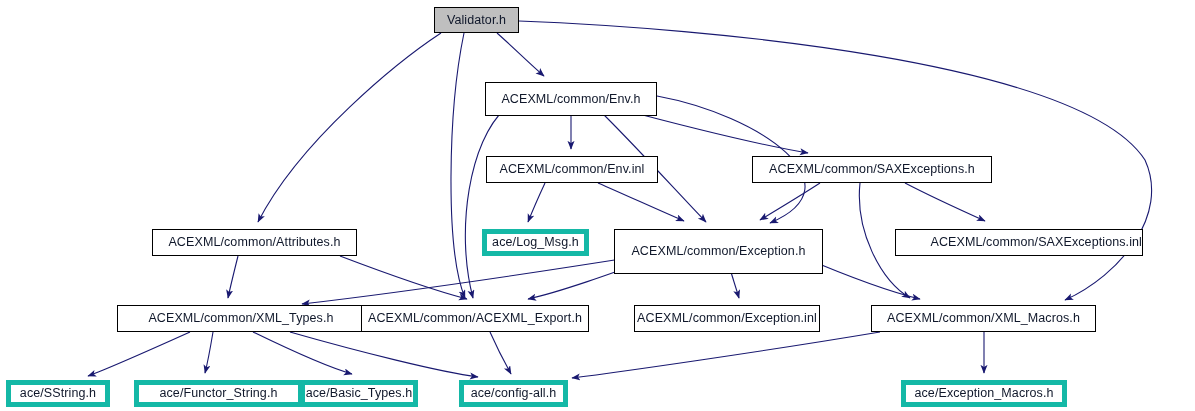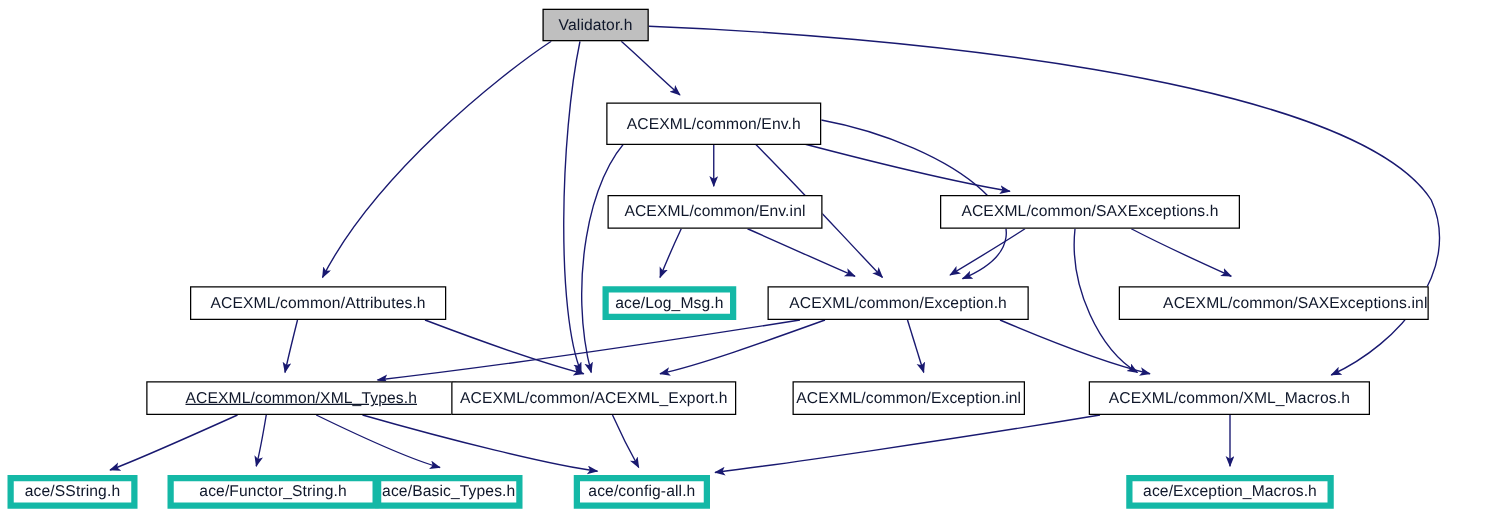--- a/index.html
+++ b/index.html
@@ -98,27 +98,27 @@
       </div>
       <div class="node" style="left: 736px; top: 156px; width: 240px; height: 27px; margin-left: 16px;">
         <span>ACEXML/common/SAXExceptions.h</span>
       </div>
       <div class="node" style="left: 152px; top: 229px; width: 205px; height: 27px;">
         <span>ACEXML/common/Attributes.h</span>
       </div>
       <div class="node external" style="left: 482px; top: 229px; width: 107px; height: 27px;">
         <span>ace/Log_Msg.h</span>
       </div>
-      <div class="node" style="left: 614px; top: 229px; width: 209px; height: 27px;">
+      <div class="node" style="left: 614px; top: 229px; width: 209px; height: 45px;">
         <span>ACEXML/common/Exception.h</span>
       </div>
       <div class="node" style="left: 895px; top: 229px; width: 248px; height: 27px; justify-content: flex-end;">
         <span>ACEXML/common/SAXExceptions.inl</span>
       </div>
-      <div class="node" style="left: 117px; top: 305px; width: 248px; height: 27px; text-decoration: underline;">
+      <div class="node" style="left: 117px; top: 305px; width: 248px; height: 27px;">
         <span>ACEXML/common/XML_Types.h</span>
       </div>
       <div class="node" style="left: 361px; top: 305px; width: 228px; height: 27px;">
         <span>ACEXML/common/ACEXML_Export.h</span>
       </div>
       <div class="node" style="left: 634px; top: 305px; width: 186px; height: 27px;">
         <span>ACEXML/common/Exception.inl</span>
       </div>
       <div class="node" style="left: 871px; top: 305px; width: 225px; height: 27px;">
         <span>ACEXML/common/XML_Macros.h</span>

